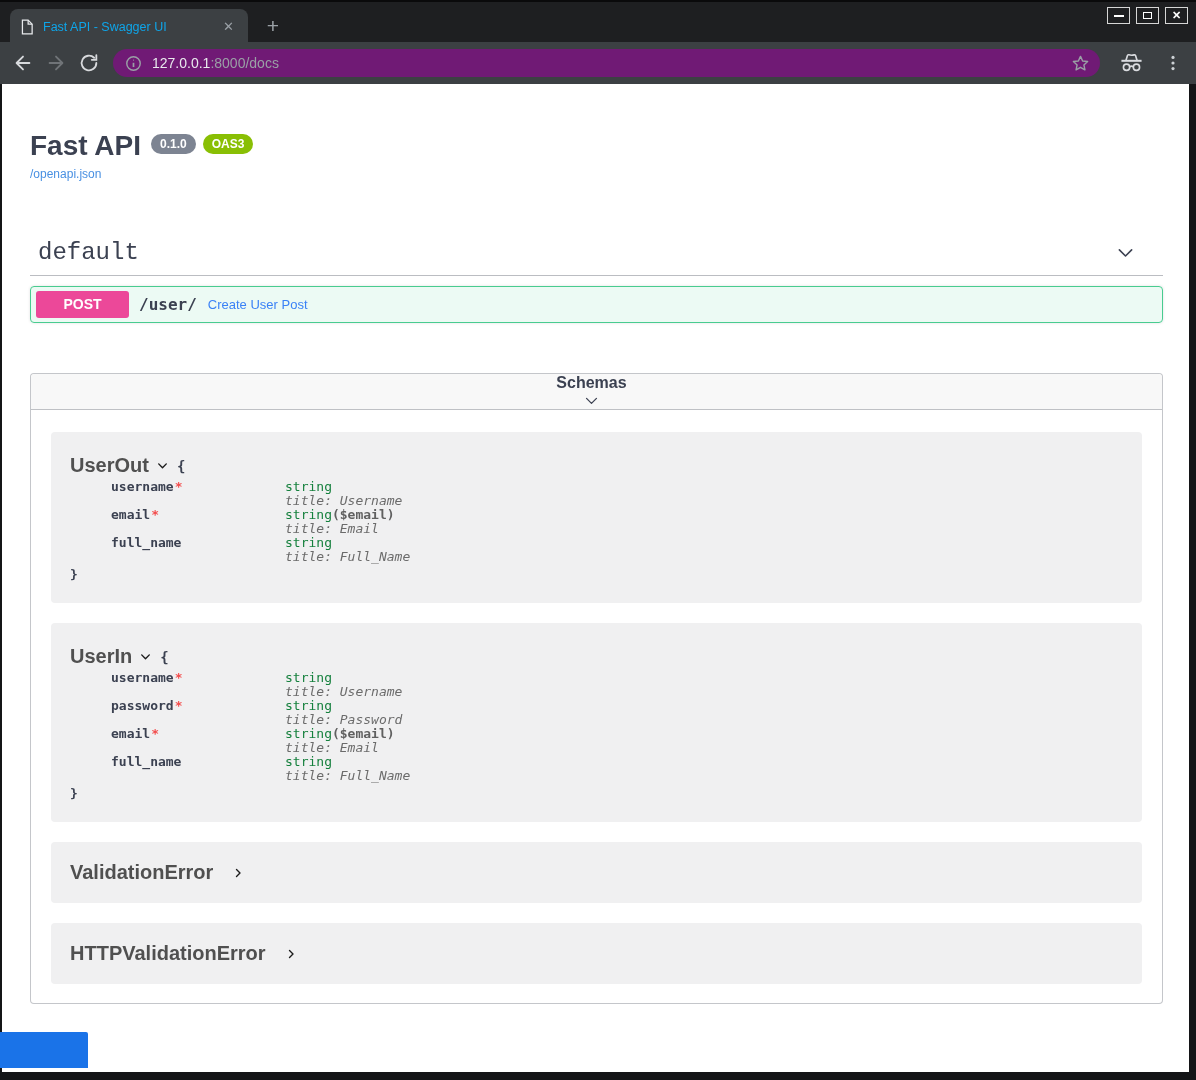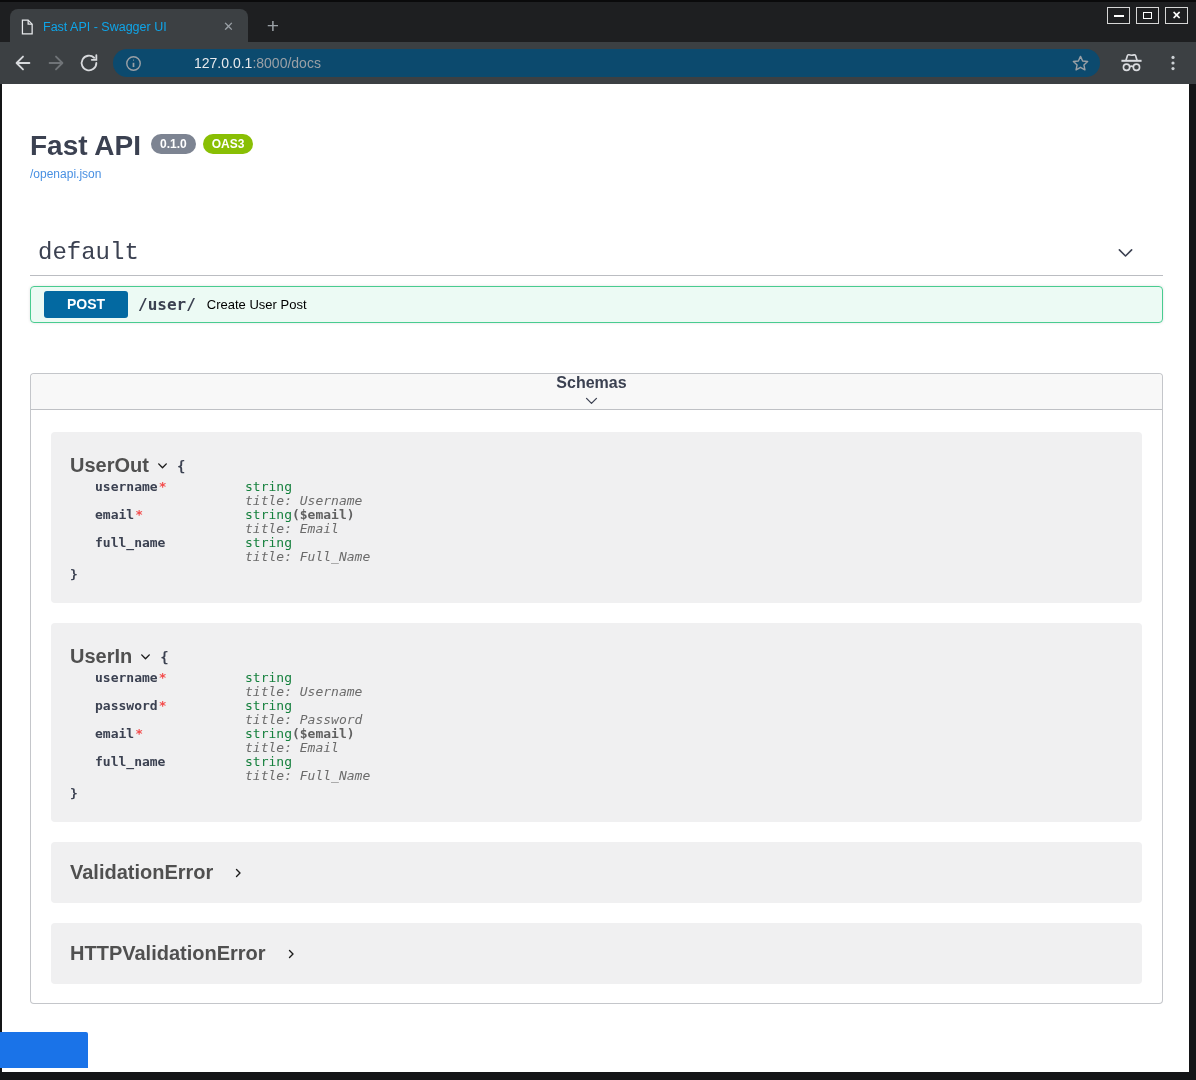--- a/index.html
+++ b/index.html
@@ -22,22 +22,22 @@
   .newtab { position:absolute; left:261px; top:13px; width:24px; height:24px; color:#9aa0a6;
     font-size:21px; line-height:22px; text-align:center; font-weight:400; }
   .win-controls { position:absolute; right:8px; top:5px; display:flex; gap:6px; }
   .win-btn { width:23px; height:17px; border:1.5px solid #d6d6d6; display:flex; align-items:center; justify-content:center; background:transparent; }
   .min-bar { width:10px; height:2px; background:#fff; }
   .max-box { width:9px; height:7px; border:1.5px solid #fff; }
   .close-x { color:#fff; font-size:11px; line-height:1; font-weight:bold; }
   .toolbar { height:42px; background:#3c4043; display:flex; align-items:center; padding:0 12px; }
   .nav-icon { width:22px; height:22px; margin-right:11px; flex:0 0 auto; }
   .omnibox {
-    flex:1; height:28px; max-width:1000px; background:#0c4a6e; border-radius:14px;
-    display:flex; align-items:center; padding:0 10px 0 12px; margin-left:2px;gap:42px;
+    flex:1; height:28px; max-width:1000px; background:#701a75; border-radius:14px;
+    display:flex; align-items:center; padding:0 10px 0 12px; margin-left:2px;
   }
   .omni-info { width:17px; height:17px; flex:0 0 auto; }
   .omni-url { margin-left:10px; font-size:14px; flex:1; white-space:nowrap; }
   .url-host { color:#e8eaed; }
   .url-rest { color:#9aa0a6; }
   .omni-star { width:19px; height:19px; flex:0 0 auto; }
   .toolbar-right { display:flex; align-items:center; margin-left:18px; }
   .incognito-ic { width:27px; height:22px; margin-right:19px; }
   .menu-ic { width:18px; height:18px; margin-right:2px; }
   
@@ -60,46 +60,46 @@
   }
   .tag-title { font-size:24px; color:#3b4151;font-family:Liberation Mono, monospace; }
   .chev-lg { width:21px; height:21px; }
   
   .opblock {
     margin-top:10px; height:37px; border:1px solid #49cc90; border-radius:4px;
     background:rgba(73,204,144,.1); box-shadow:0 0 3px rgba(0,0,0,.12);
     display:flex; align-items:center; padding:0 10px 0 5px;
   }
   .opblock-method {
-    width:84px; height:27px; background:#0369a1; color:#fff; border:none;
+    width:93px; height:27px; background:#ec4899; color:#fff; border:none;
     font-family:"Liberation Sans",sans-serif; font-size:14px; font-weight:bold;
-    border-radius:3px; text-align:center; line-height:27px;margin-left:8px;
+    border-radius:3px; text-align:center; line-height:27px;
   }
   .opblock-path { margin-left:10px; font-family:"DejaVu Sans Mono",monospace; font-size:16px; font-weight:bold; color:#3b4151; }
-  .opblock-summary { margin-left:11px; font-size:13px; color:#000000;text-align:right; }
+  .opblock-summary { margin-left:11px; font-size:13px; color:#3b82f6;text-align:right; }
   
   .models { margin-top:50px; border:1px solid rgba(59,65,81,.3); border-radius:4px; background:#fff; }
   .models-header {
     display:flex; justify-content:space-between; align-items:center; height:36px;
     padding:0 20px 0 10px; background:#f8f8f8; border-bottom:1px solid rgba(59,65,81,.3);
     border-radius:4px 4px 0 0;
     flex-direction:column;
   }
   .models-title { font-size:16px; font-weight:bold; color:#3b4151; }
   .models-body { padding:22px 20px 19px 20px; }
   .model-container { background:#f0f0f1; border-radius:4px; margin-bottom:20px; padding:22px 0 21px 19px; }
   .model-container:last-child { margin-bottom:0; }
   .model-container.collapsed { padding:19px 0 19px 19px; }
   .model-head { display:flex; align-items:center; }
   .model-title { font-size:20px; font-weight:bold; color:#505050; }
   .chev-sm { width:13px; height:13px; margin-left:7px; }
   .chev-collapsed { width:12px; height:12px; margin-left:19px; }
   .brace { font-family:"DejaVu Sans Mono",monospace; font-size:14px; font-weight:bold; color:#3b4151; margin-left:8px; }
   .model-rows { margin-top:3px; }
-  .prop-row { display:flex; margin-left:25px; }
+  .prop-row { display:flex; margin-left:41px;gap:24px; }
   .prop-name { width:150px; font-family:"DejaVu Sans Mono",monospace; font-size:13px; font-weight:bold; color:#3b4151; line-height:14px; padding-top:0; }
   .star { color:#f34c4c; margin-left:1px; }
   .prop-detail { font-family:"DejaVu Sans Mono",monospace; font-size:13px; line-height:14px; }
   .prop-type { color:#15803d; font-weight:normal; }
   .prop-format { color:#606060; font-weight:bold; }
   .prop-title { color:#6b6b6b; font-style:italic; }
   .brace-close { margin-left:0; margin-top:3px; font-family:"DejaVu Sans Mono",monospace; font-size:13px; font-weight:bold; color:#3b4151; }
   
   .status-box { position:absolute; left:0; bottom:12px; width:88px; height:36px; background:#1a73e8; border-radius:0 2px 0 0; }
 </style>

